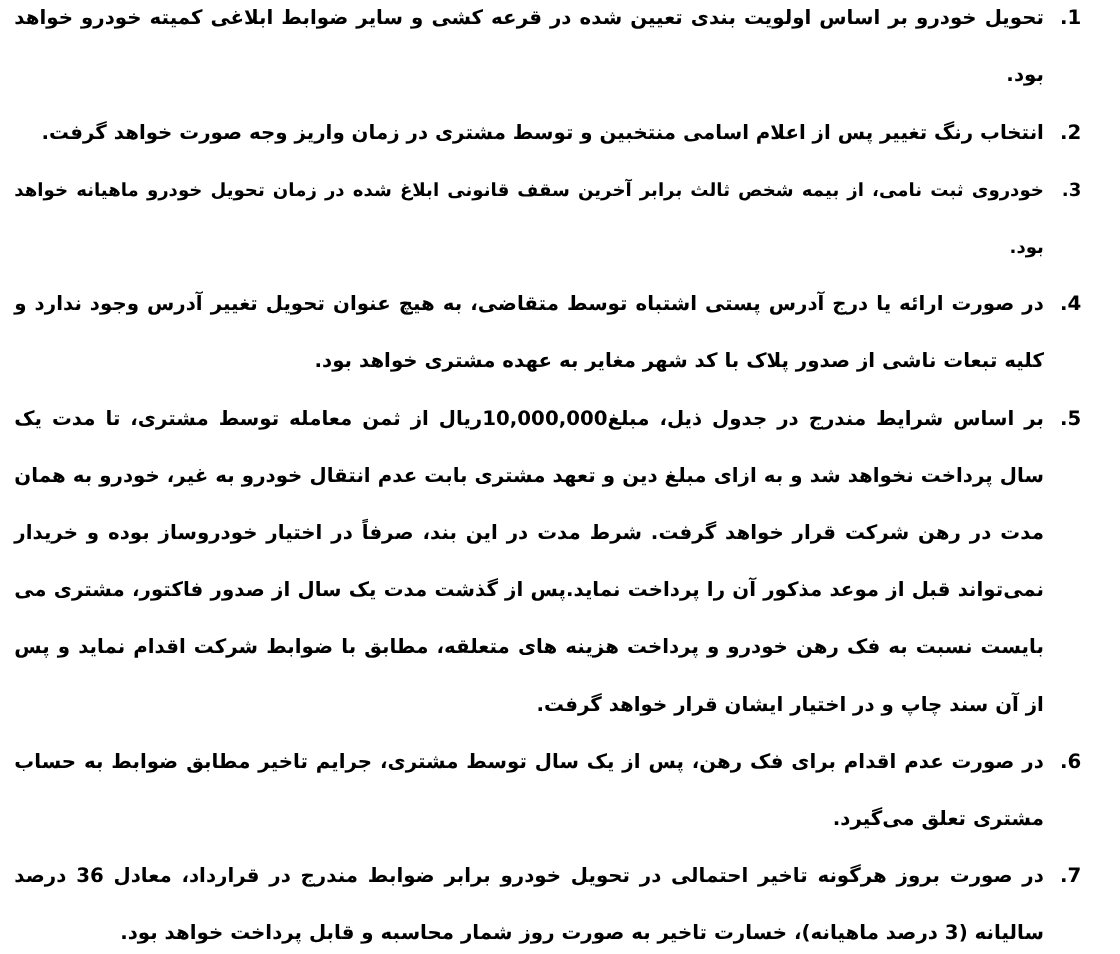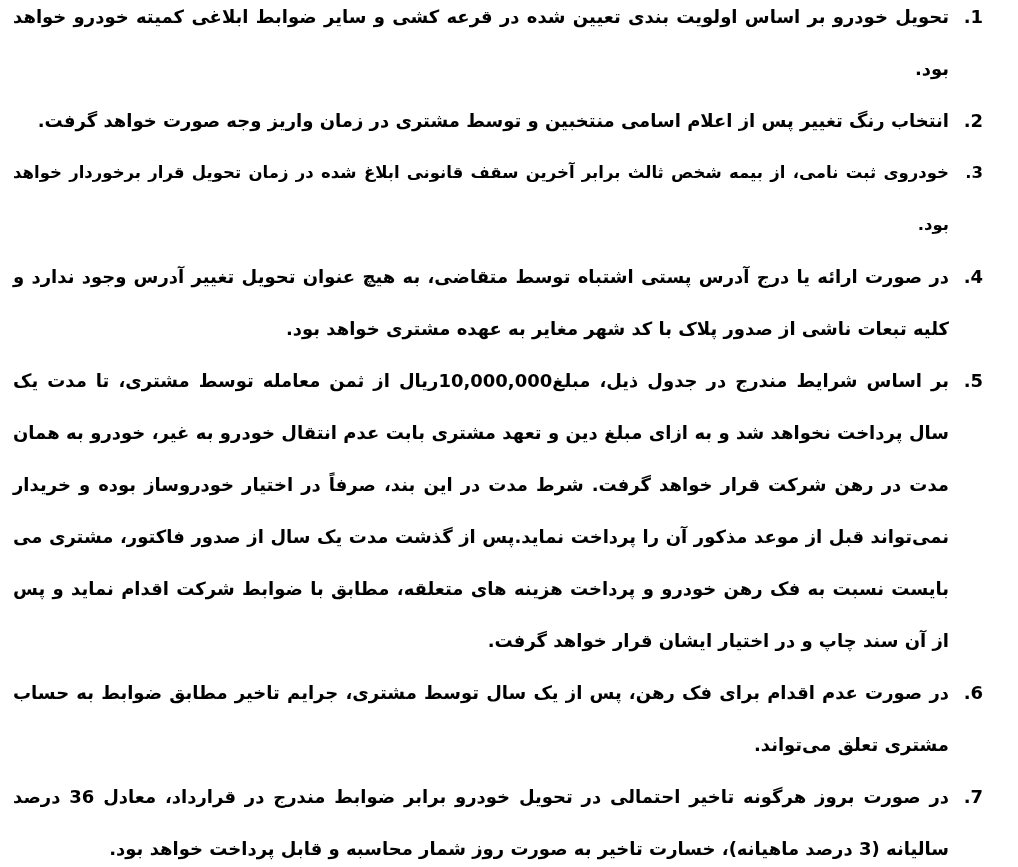--- a/index.html
+++ b/index.html
@@ -62,36 +62,36 @@
       <p class="term-text">تحویل خودرو بر اساس اولویت بندی تعیین شده در قرعه کشی و سایر ضوابط ابلاغی کمیته خودرو خواهد بود.</p>
     </li>
 
     <li class="term-item">
       <span class="term-number">2.</span>
       <p class="term-text">انتخاب رنگ تغییر پس از اعلام اسامی منتخبین و توسط مشتری در زمان واریز وجه صورت خواهد گرفت.</p>
     </li>
 
     <li class="term-item small">
       <span class="term-number">3.</span>
-      <p class="term-text">خودروی ثبت نامی، از بیمه شخص ثالث برابر آخرین سقف قانونی ابلاغ شده در زمان تحویل قرار برخوردار خواهد بود.</p>
+      <p class="term-text">خودروی ثبت نامی، از بیمه شخص ثالث برابر آخرین سقف قانونی ابلاغ شده در زمان تحویل خودرو ماهیانه خواهد بود.</p>
     </li>
 
     <li class="term-item">
       <span class="term-number">4.</span>
       <p class="term-text">در صورت ارائه یا درج آدرس پستی اشتباه توسط متقاضی، به هیچ عنوان تحویل تغییر آدرس وجود ندارد و کلیه تبعات ناشی از صدور پلاک با کد شهر مغایر به عهده مشتری خواهد بود.</p>
     </li>
 
     <li class="term-item">
       <span class="term-number">5.</span>
       <p class="term-text">بر اساس شرایط مندرج در جدول ذیل، مبلغ10,000,000ریال از ثمن معامله توسط مشتری، تا مدت یک سال پرداخت نخواهد شد و به ازای مبلغ دین و تعهد مشتری بابت عدم انتقال خودرو به غیر، خودرو به همان مدت در رهن شرکت قرار خواهد گرفت. شرط مدت در این بند، صرفاً در اختیار خودروساز بوده و خریدار نمی‌تواند قبل از موعد مذکور آن را پرداخت نماید.پس از گذشت مدت یک سال از صدور فاکتور، مشتری می بایست نسبت به فک رهن خودرو و پرداخت هزینه های متعلقه، مطابق با ضوابط شرکت اقدام نماید و پس از آن سند چاپ و در اختیار ایشان قرار خواهد گرفت.</p>
     </li>
 
     <li class="term-item">
       <span class="term-number">6.</span>
-      <p class="term-text">در صورت عدم اقدام برای فک رهن، پس از یک سال توسط مشتری، جرایم تاخیر مطابق ضوابط به حساب مشتری تعلق می‌تواند.</p>
+      <p class="term-text">در صورت عدم اقدام برای فک رهن، پس از یک سال توسط مشتری، جرایم تاخیر مطابق ضوابط به حساب مشتری تعلق می‌گیرد.</p>
     </li>
 
     <li class="term-item">
       <span class="term-number">7.</span>
       <p class="term-text">در صورت بروز هرگونه تاخیر احتمالی در تحویل خودرو برابر ضوابط مندرج در قرارداد، معادل 36 درصد سالیانه (3 درصد ماهیانه)، خسارت تاخیر به صورت روز شمار محاسبه و قابل پرداخت خواهد بود.</p>
     </li>
 
   </ol>
 </div>
 

